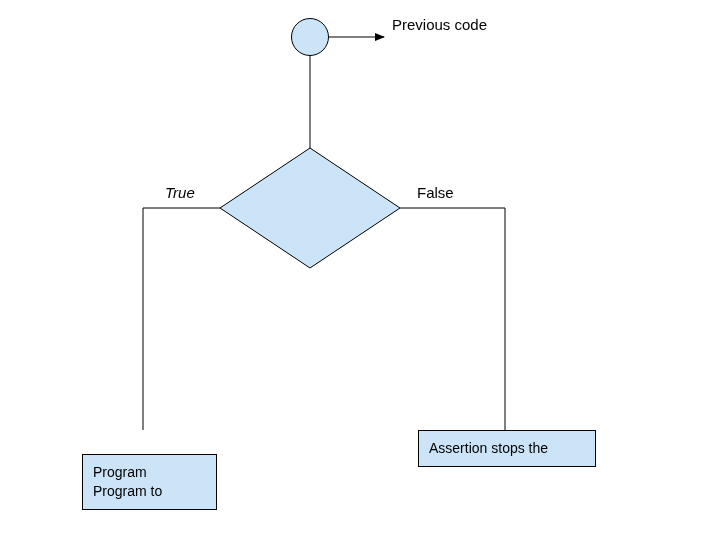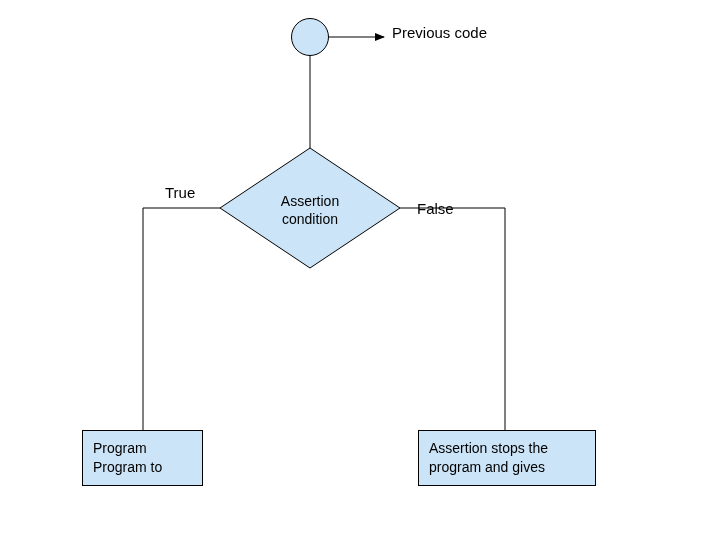--- a/index.html
+++ b/index.html
@@ -70,32 +70,28 @@
 
     <line x1="220" y1="208" x2="143" y2="208" stroke="#000" stroke-width="1"></line>
     <line x1="143" y1="208" x2="143" y2="430" stroke="#000" stroke-width="1"></line>
 
     <line x1="400" y1="208" x2="505" y2="208" stroke="#000" stroke-width="1"></line>
     <line x1="505" y1="208" x2="505" y2="430" stroke="#000" stroke-width="1"></line>
   </svg>
 
   <div class="start-circle" style="left:291px; top:18px;"></div>
 
-  <div class="label" style="left:392px; top:24px;">Previous code</div>
+  <div class="label" style="left:392px; top:16px;">Previous code</div>
 
-  <div class="diamond-text" style="position:absolute; left:270px; top:192px; width:80px; text-align:center;">
-    <span>Assertion condition</span>
-  </div>
 
-  <div class="label" style="left:165px; top:184px;">True</div>
-  <div class="label" style="left:417px; top:200px;">False</div>
+  <div class="label" style="left:165px; top:184px;font-style:italic;">True</div>
+  <div class="label" style="left:417px; top:184px;">False</div>
 
-  <div class="rect-box" style="left:82px; top:430px; width:121px;">
+  <div class="rect-box" style="left:82px; top:454px; width:135px;">
     <div>Program</div>
     <div>Program to</div>
   </div>
 
   <div class="rect-box" style="left:418px; top:430px; width:178px;">
     <div>Assertion stops the</div>
-    <div>program and gives</div>
   </div>
 
 </div>
 
 </body></html>

